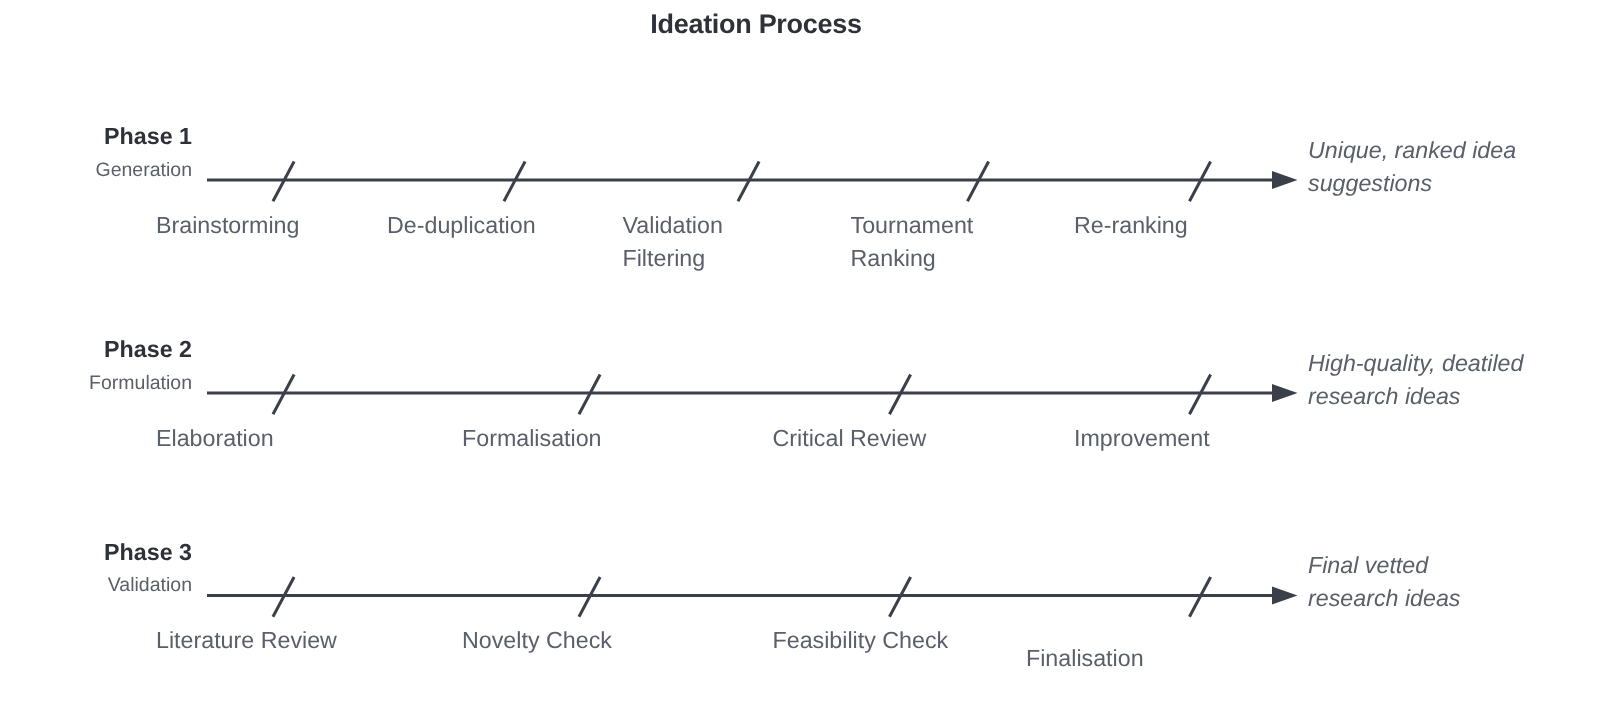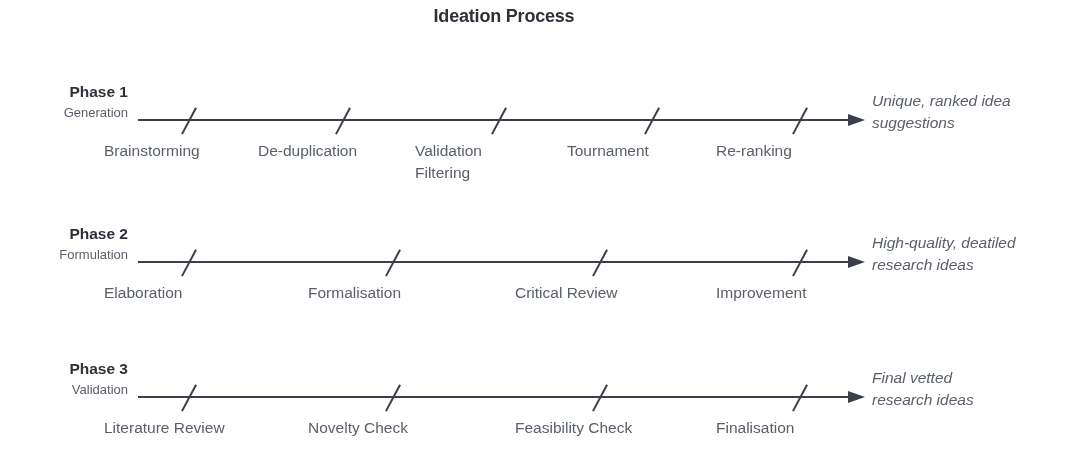--- a/index.html
+++ b/index.html
@@ -151,20 +151,21 @@
     </div>
     <div class="step-label" style="left:258px;">
       <div>De-duplication</div>
     </div>
     <div class="step-label" style="left:415px;">
       <div>Validation</div>
       <div>Filtering</div>
     </div>
     <div class="step-label" style="left:567px;">
       <div>Tournament</div>
+      <div>Ranking</div>
     </div>
     <div class="step-label" style="left:716px;">
       <div>Re-ranking</div>
     </div>
 
     <div class="outcome">
       <span class="ln">Unique, ranked idea</span>
       <span class="ln">suggestions</span>
     </div>
   </div>
@@ -220,21 +221,21 @@
 
     <div class="step-label" style="left:104px;">
       <div>Literature Review</div>
     </div>
     <div class="step-label" style="left:308px;">
       <div>Novelty Check</div>
     </div>
     <div class="step-label" style="left:515px;">
       <div>Feasibility Check</div>
     </div>
-    <div class="step-label" style="left:716px;">
+    <div class="step-label" style="left:684px;margin-top:12px;">
       <div>Finalisation</div>
     </div>
 
     <div class="outcome">
       <span class="ln">Final vetted</span>
       <span class="ln">research ideas</span>
     </div>
   </div>
 
 </div>

